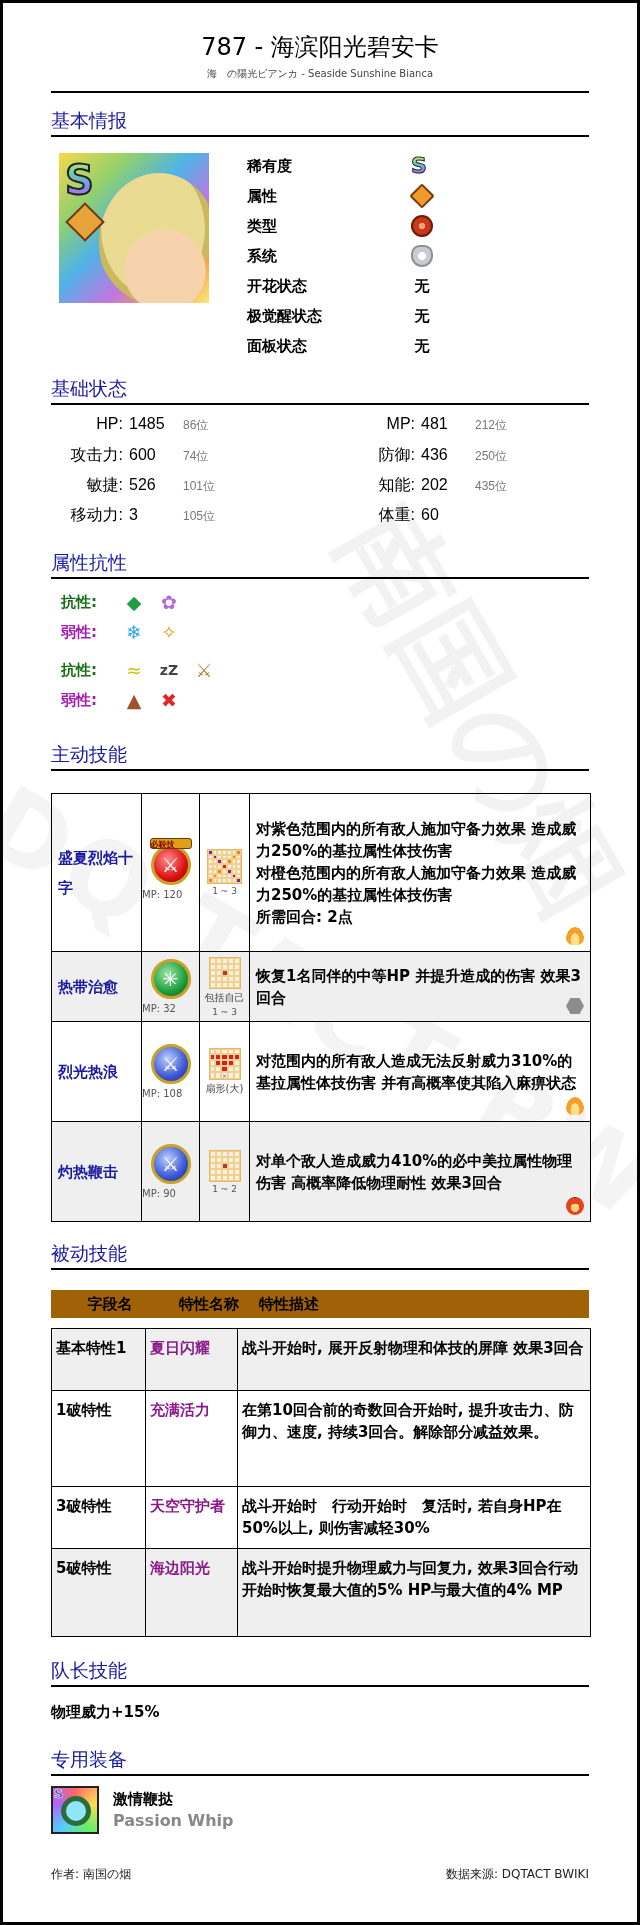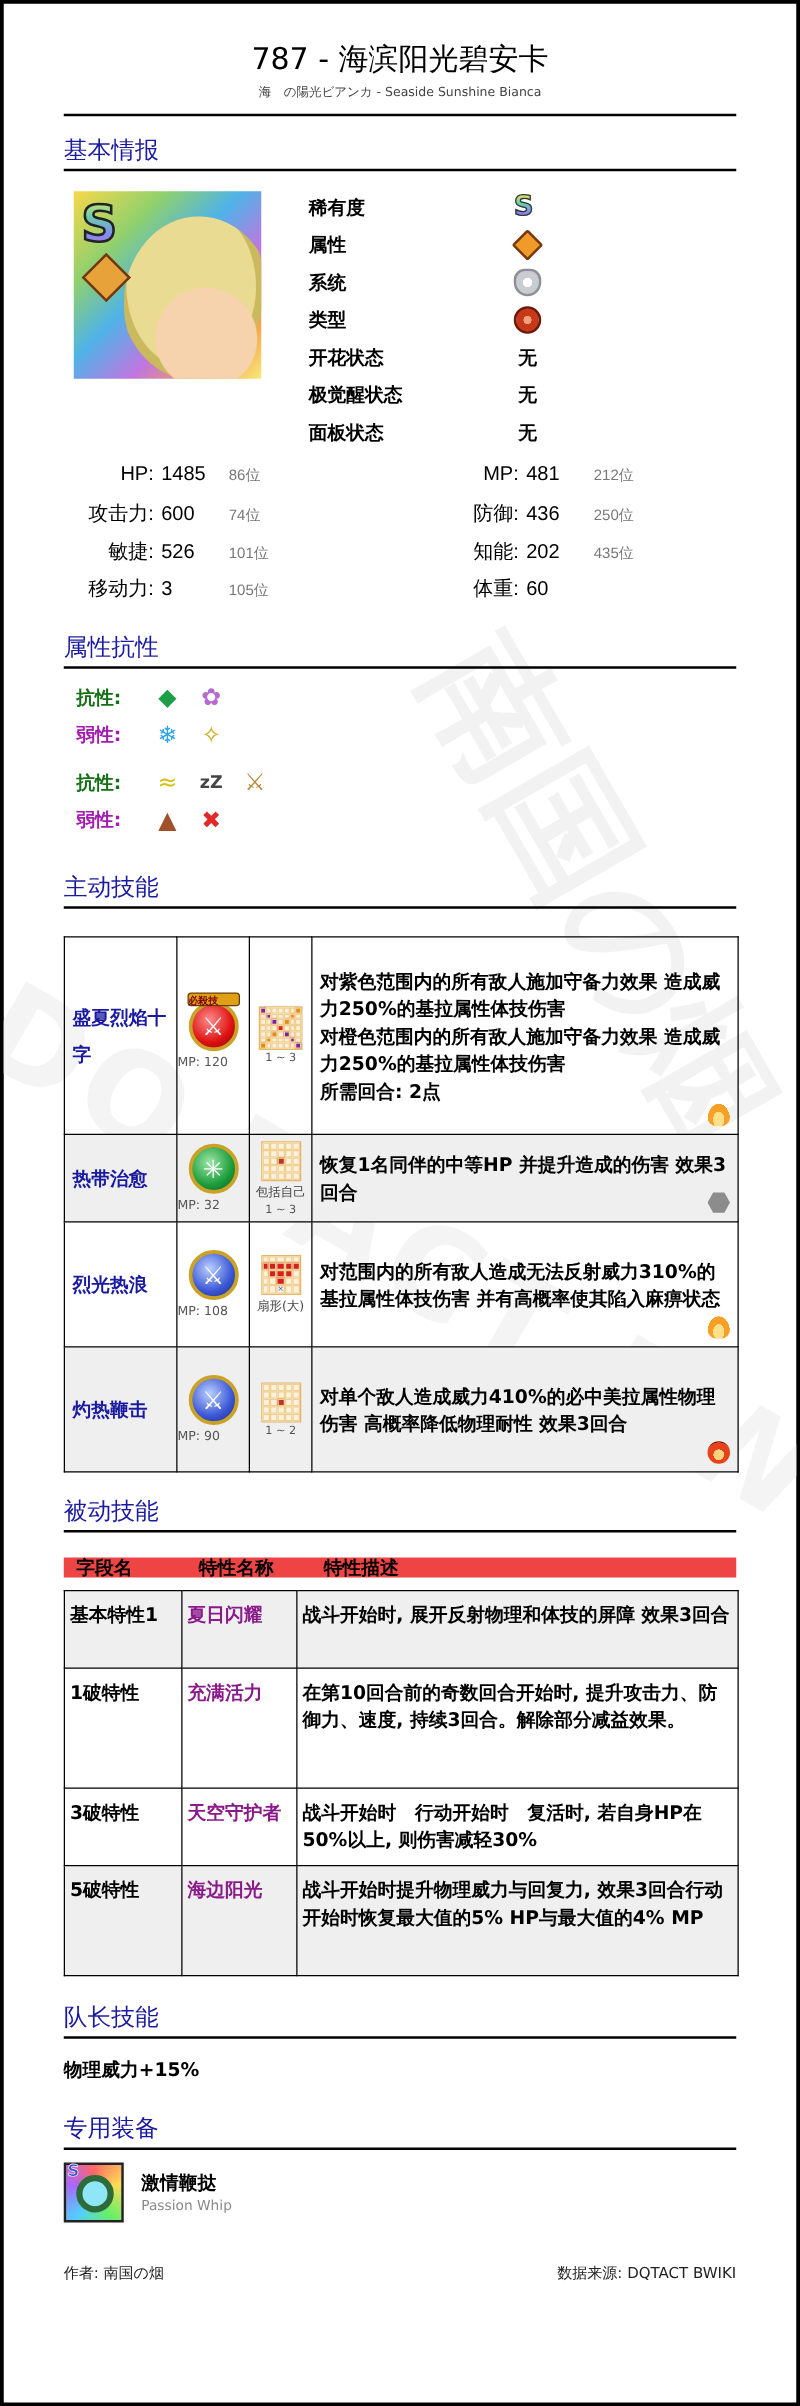--- a/index.html
+++ b/index.html
@@ -116,38 +116,38 @@
   .grid7 div.c { background: #b8372a; }
   .grid7 div.x { background: #fbf1dc; color: #2b5ec7; font-size: 6px; line-height: 5px; text-align: center; }
   .rng-label { font-size: 9px; color: #555; margin-top: 2px; }
   .rng-label.cn { font-size: 10px; color: #444; }
   .elem { position: absolute; right: 6px; bottom: 6px; width: 18px; height: 18px; }
   .elem.flame { background: radial-gradient(ellipse at 50% 70%,#ffe08a 0 35%,#f7a025 36% 70%,transparent 71%); border-radius: 50% 50% 40% 40%; }
   .elem.hex { background: #8c8c8c; clip-path: polygon(25% 5%,75% 5%,100% 50%,75% 95%,25% 95%,0 50%); }
   .elem.fireball { background: radial-gradient(circle at 50% 60%,#ffd17a 0 30%,#e8421a 31% 70%,#7a1a08 71%); border-radius: 50%; }
 
   
-  .pass-head { display: flex; background: #ef4444; height: 16px; align-items: center; margin-top: 20px; font-size: 15px; font-weight: bold; }
+  .pass-head { display: flex; background: #a16207; height: 28px; align-items: center; margin-top: 20px; font-size: 15px; font-weight: bold; text-align: center; }
   .pass-head span { display: inline-block; }
   table.passive { border-collapse: collapse; width: 540px; margin-top: 10px; }
   table.passive td { border: 1.5px solid #000; vertical-align: top; font-size: 15px; font-weight: bold; line-height: 22px; padding: 8px 4px 8px 4px; }
   .pv-field { width: 94px; }
   .pv-name { width: 92px; color: #8a1a8a; }
   .pv-desc { }
   tr.alt td { background: #efefef; }
 
   .leader { margin-top: 16px; font-size: 15px; font-weight: bold; }
   .equip { display: flex; align-items: center; margin-top: 10px; }
   .equip-icon { width: 48px; height: 48px; border: 2px solid #222;
     background: conic-gradient(#f66,#fd5,#6e6,#5cf,#a6f,#f66); position: relative; }
   .equip-icon .ring { position: absolute; left: 8px; top: 8px; width: 30px; height: 30px; border-radius: 50%; border: 5px solid #2d6b3a; background: #8fe6f7; }
   .equip-icon .s { position: absolute; left: 1px; top: -2px; font-size: 13px; font-weight: bold; color: #3a4fd6; -webkit-text-stroke: 0.5px #fff; }
   .equip-text { margin-left: 14px; }
   .equip-name { font-size: 15px; font-weight: bold; }
-  .equip-en { font-size: 11px; color: #888; margin-top: 2px; }
+  .equip-en { font-size: 16px; color: #888; margin-top: 2px; font-weight: bold; }
 
   .footer { display: flex; justify-content: space-between; margin-top: 30px; font-size: 12px; color: #222; }
   .footer .row { height: 27px; line-height: 20px; }
   .footer .right { text-align: right; }
 </style>
 </head>
 <body>
 
 <div class="page">
   <div class="watermark">南国の烟</div>
@@ -172,46 +172,47 @@
               <span class="ico ico-s">S</span>
             </span>
         </div>
         <div class="info-row">
           <span class="info-label">属性</span>
           <span class="info-val">
               <span class="ico ico-fire-diamond"></span>
             </span>
         </div>
         <div class="info-row">
+          <span class="info-label">类型</span>
+          <span class="info-val">
+              <span class="ico ico-type"></span>
+            </span>
+        </div>
+        <div class="info-row">
           <span class="info-label">系统</span>
           <span class="info-val">
               <span class="ico ico-shield"></span>
             </span>
         </div>
         <div class="info-row">
-          <span class="info-label">类型</span>
-          <span class="info-val">
-              <span class="ico ico-type"></span>
-            </span>
-        </div>
-        <div class="info-row">
           <span class="info-label">开花状态</span>
           <span class="info-val">无</span>
         </div>
         <div class="info-row">
           <span class="info-label">极觉醒状态</span>
           <span class="info-val">无</span>
         </div>
         <div class="info-row">
           <span class="info-label">面板状态</span>
           <span class="info-val">无</span>
         </div>
       </div>
     </div>
 
+    <div class="sec-title">基础状态</div>
     <div class="stats">
       <div class="stat">
           <span class="lbl"><span>HP</span><span>:</span></span>
           <span class="num">1485</span>
           <span class="rank">86位</span>
         </div>
       <div class="stat right">
           <span class="lbl"><span>MP</span><span>:</span></span>
           <span class="num">481</span>
           <span class="rank">212位</span>

